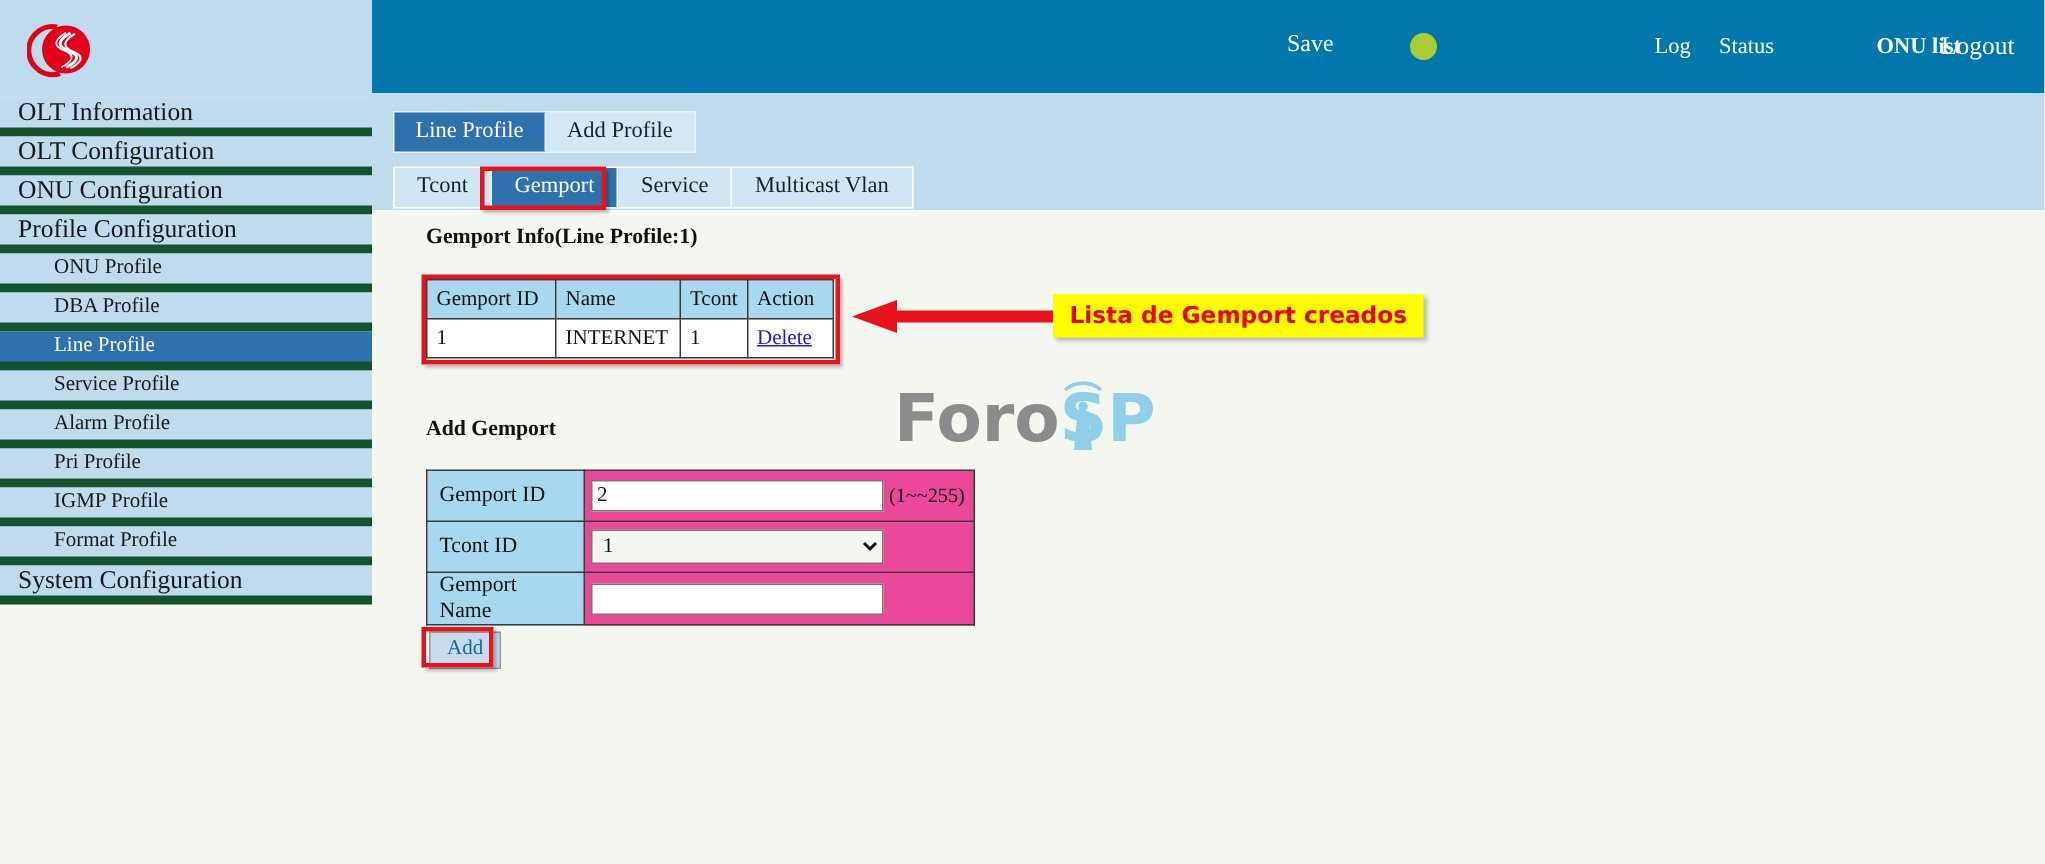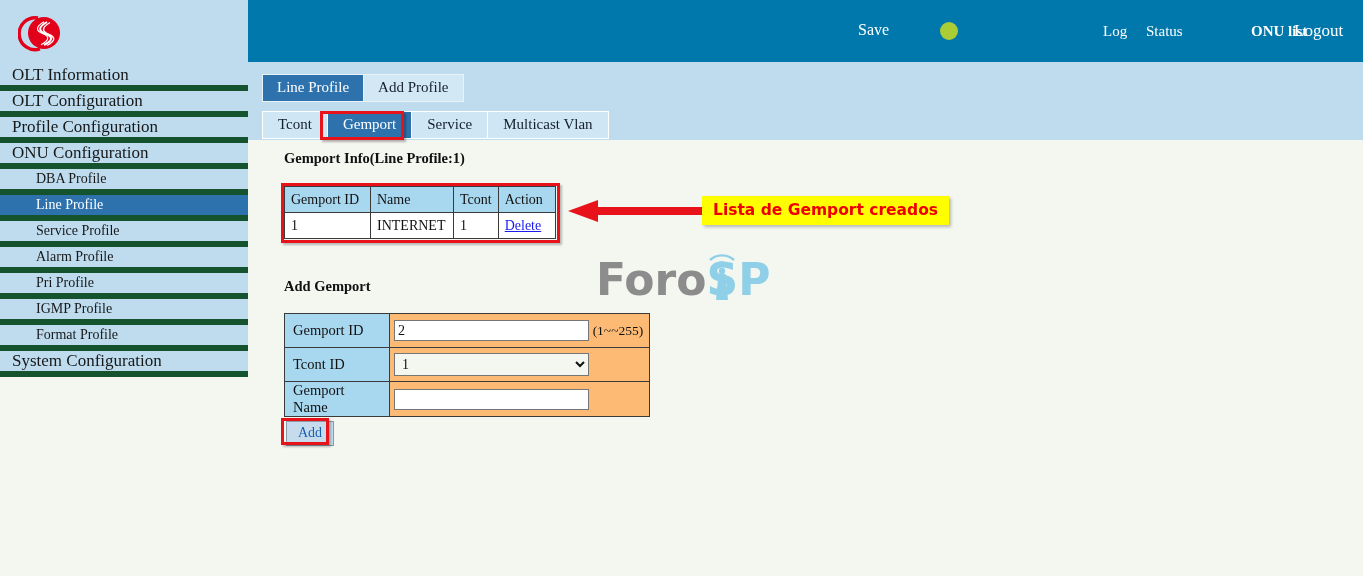--- a/index.html
+++ b/index.html
@@ -224,21 +224,21 @@
     height: 34px;
     color: #111;
   }
   .form-table td.lbl {
     background: #a8d8f0;
     width: 105px;
     padding: 0 8px;
     vertical-align: middle;
   }
   .form-table td.fld {
-    background: #fdba74;
+    background: #ec4899;
     width: 260px;
     padding: 0 4px;
     vertical-align: middle;
     white-space: nowrap;
   }
   .txt-input {
     width: 195px; height: 21px;
     border: 1px solid #767676;
     background: #ffffff;
     font-family: "Liberation Serif", serif;
@@ -311,24 +311,27 @@
   <div class="subband"></div>
 
   <div class="sidebar">
     <div class="nav-item nav-top">
       <span>OLT Information</span>
     </div>
     <div class="nav-item nav-top">
       <span>OLT Configuration</span>
     </div>
     <div class="nav-item nav-top">
+      <span>ONU Configuration</span>
+    </div>
+    <div class="nav-item nav-top">
       <span>Profile Configuration</span>
     </div>
-    <div class="nav-item nav-top">
-      <span>ONU Configuration</span>
+    <div class="nav-item nav-sub">
+      <span>ONU Profile</span>
     </div>
     <div class="nav-item nav-sub">
       <span>DBA Profile</span>
     </div>
     <div class="nav-item nav-sub active">
       <span>Line Profile</span>
     </div>
     <div class="nav-item nav-sub">
       <span>Service Profile</span>
     </div>

